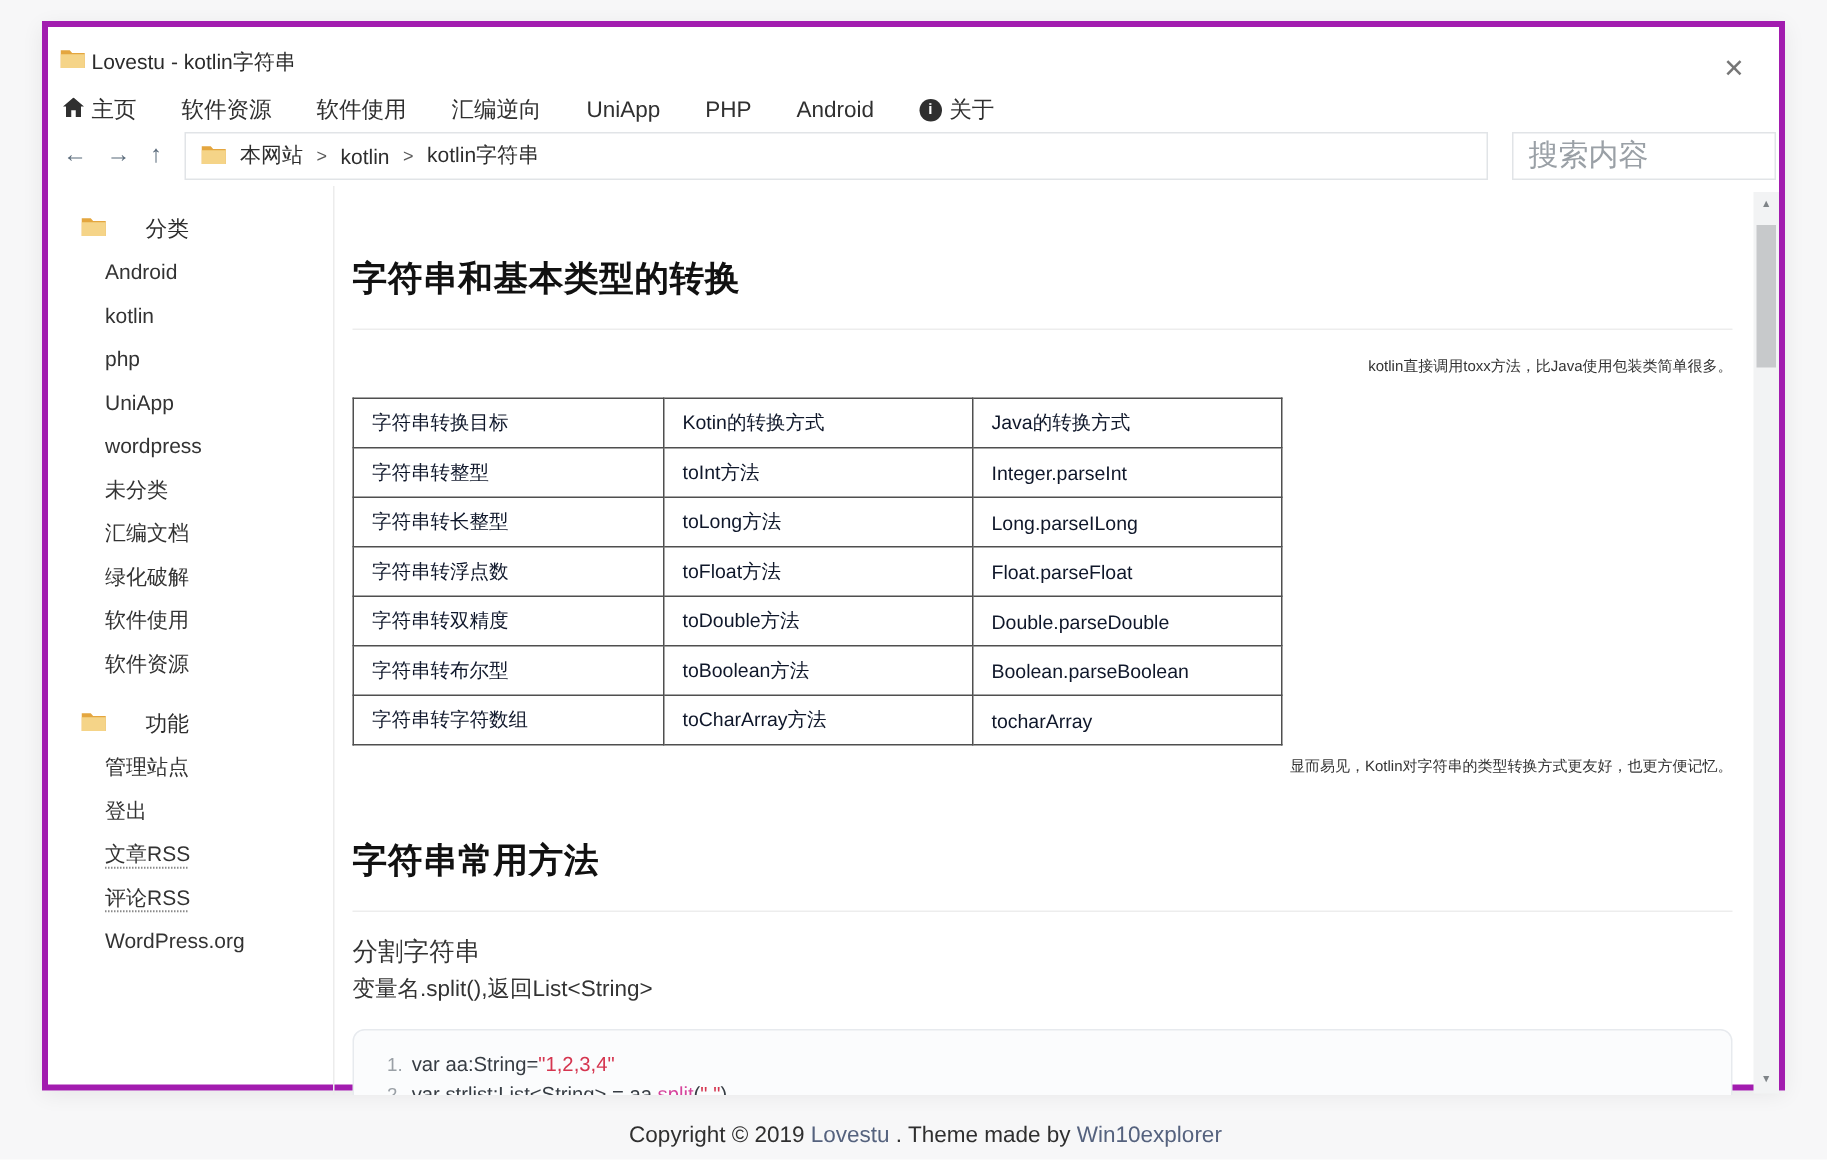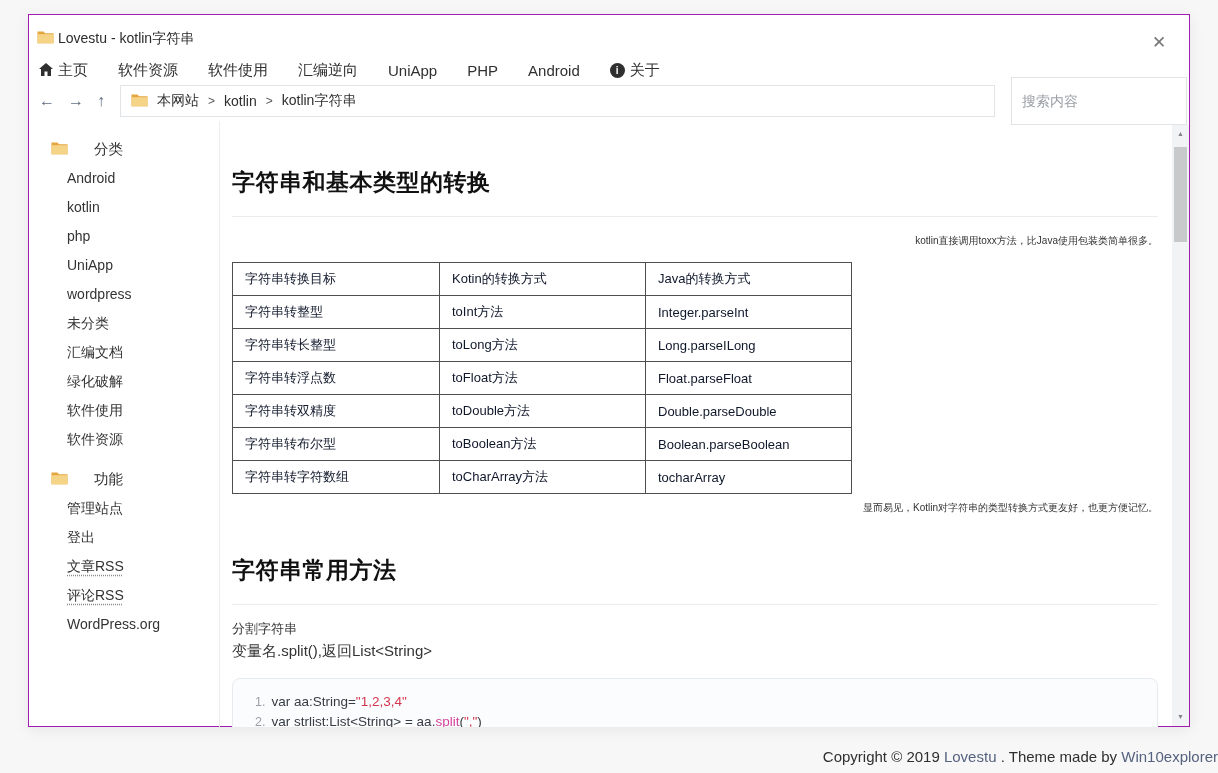--- a/index.html
+++ b/index.html
@@ -6,21 +6,21 @@
   html,body { width:1218px; height:773px; }
   body {
     font-family: "Liberation Sans", "DejaVu Sans", sans-serif;
     background:#f7f7f8; color:#333; overflow:hidden;
   }
   .page { position:relative; width:1218px; height:773px; }
 
   
   .window {
     position:absolute; left:28px; top:14px; width:1162px; height:713px;
-    background:#fff; border:1px solid #a21caf;
+    background:#fff; border:4px solid #a21caf;
     box-shadow:0 3px 14px rgba(0,0,0,.07);
   }
   .titlebar { height:41px; display:flex; align-items:center; padding:6px 10px 0 8px; }
   .titlebar .title { font-size:14px; color:#2b2b2b; margin-left:4px; }
   .close-btn {
     position:absolute; right:18px; top:16px; font-size:17px; color:#777;
     width:24px; height:24px; text-align:center; line-height:24px; cursor:pointer;
   }
 
   .mainnav { display:flex; align-items:center; height:29px; padding:0 10px; gap:30px; }
@@ -34,22 +34,22 @@
   .toolbar { display:flex; align-items:center; height:36px; padding:0 2px 4px 10px; }
   .nav-arrows { display:flex; align-items:center; gap:13px; font-size:16px; color:#5d6d7d; }
   .nav-arrows span { cursor:pointer; line-height:1; }
   .crumb-box {
     flex:1; height:32px; margin-left:15px; border:1px solid #e1e4e7; background:#fff;
     display:flex; align-items:center; gap:9px; padding:0 10px; font-size:14px; color:#2e2e2e;
   }
   .crumb-sep { color:#5a5a5a; font-size:12px; }
   .crumb { cursor:pointer; }
   .search-input {
-    width:176px; height:48px; margin-left:16px; border:1px solid #e1e4e7;
-    padding:0 10px; font-size:14px; color:#333; outline:none;
+    width:176px; height:32px; margin-left:16px; border:1px solid #e1e4e7;
+    padding:0 10px; font-size:20px; color:#333; outline:none;
     font-family:"Liberation Sans","DejaVu Sans",sans-serif;
   }
   .search-input::placeholder { color:#9aa0a6; }
 
   
   .win-body { position:relative; display:flex; height:606px; }
   .sidebar { width:190px; padding-top:14px; flex:0 0 190px; }
   .side-sec { margin-bottom:11px; }
   .side-sec-title { display:flex; align-items:center; gap:26px; padding:5px 0 5px 22px; font-size:14.5px; color:#2e2e2e; height:29px; }
   .side-item {
@@ -66,21 +66,21 @@
   .rule { border:none; border-top:1px solid #ededed; margin-top:18px; }
   .para { font-size:10px; color:#333; margin-top:17px;text-align:right; }
 
   table.conv { border-collapse:collapse; margin-top:14px; }
   table.conv td {
     border:1px solid #4f4f4f; height:33px; padding:0 12px;
     font-size:13px; color:#0f172a; vertical-align:middle;
   }
   .after-table { margin-top:7px; }
   .h2 { margin-top:40px; }
-  .sub-title { font-size:13px; color:#333; margin-top:15px; }
+  .sub-title { font-size:17px; color:#333; margin-top:15px; }
   .sub-line { font-size:15px; color:#333; margin-top:4px; }
 
   .code-block {
     margin-top:17px; background:#fbfcfd; border:1px solid #e7eaee; border-radius:8px;
     padding:13px 16px 13px 22px; font-size:13.5px;
   }
   .code-line { line-height:20px; white-space:pre; }
   .ln { color:#9aa0a6; margin-right:6px; font-size:12.5px; }
   .tok-plain { color:#363c43; }
   .tok-str { color:#d5354f; }
@@ -95,21 +95,21 @@
     font-size:7px; color:#7f8488; line-height:14px; cursor:pointer;
   }
   .scroll-up { top:2px; }
   .scroll-down { bottom:2px; }
   .scroll-thumb {
     position:absolute; left:2px; width:13px; top:22px; height:95px; background:#c7c9cb; cursor:pointer;
   }
 
   
   .footer {
-    position:absolute; left:16px; right:0; bottom:8px; text-align:right;
+    position:absolute; left:16px; right:0; bottom:8px; text-align:center;
     font-size:15px; color:#2f2f2f;
   }
   .footer .flink { color:#55627e; cursor:pointer; }
 
   
   .icon-svg { display:inline-block; vertical-align:middle; }
 </style>
 </head>
 <body>
 

